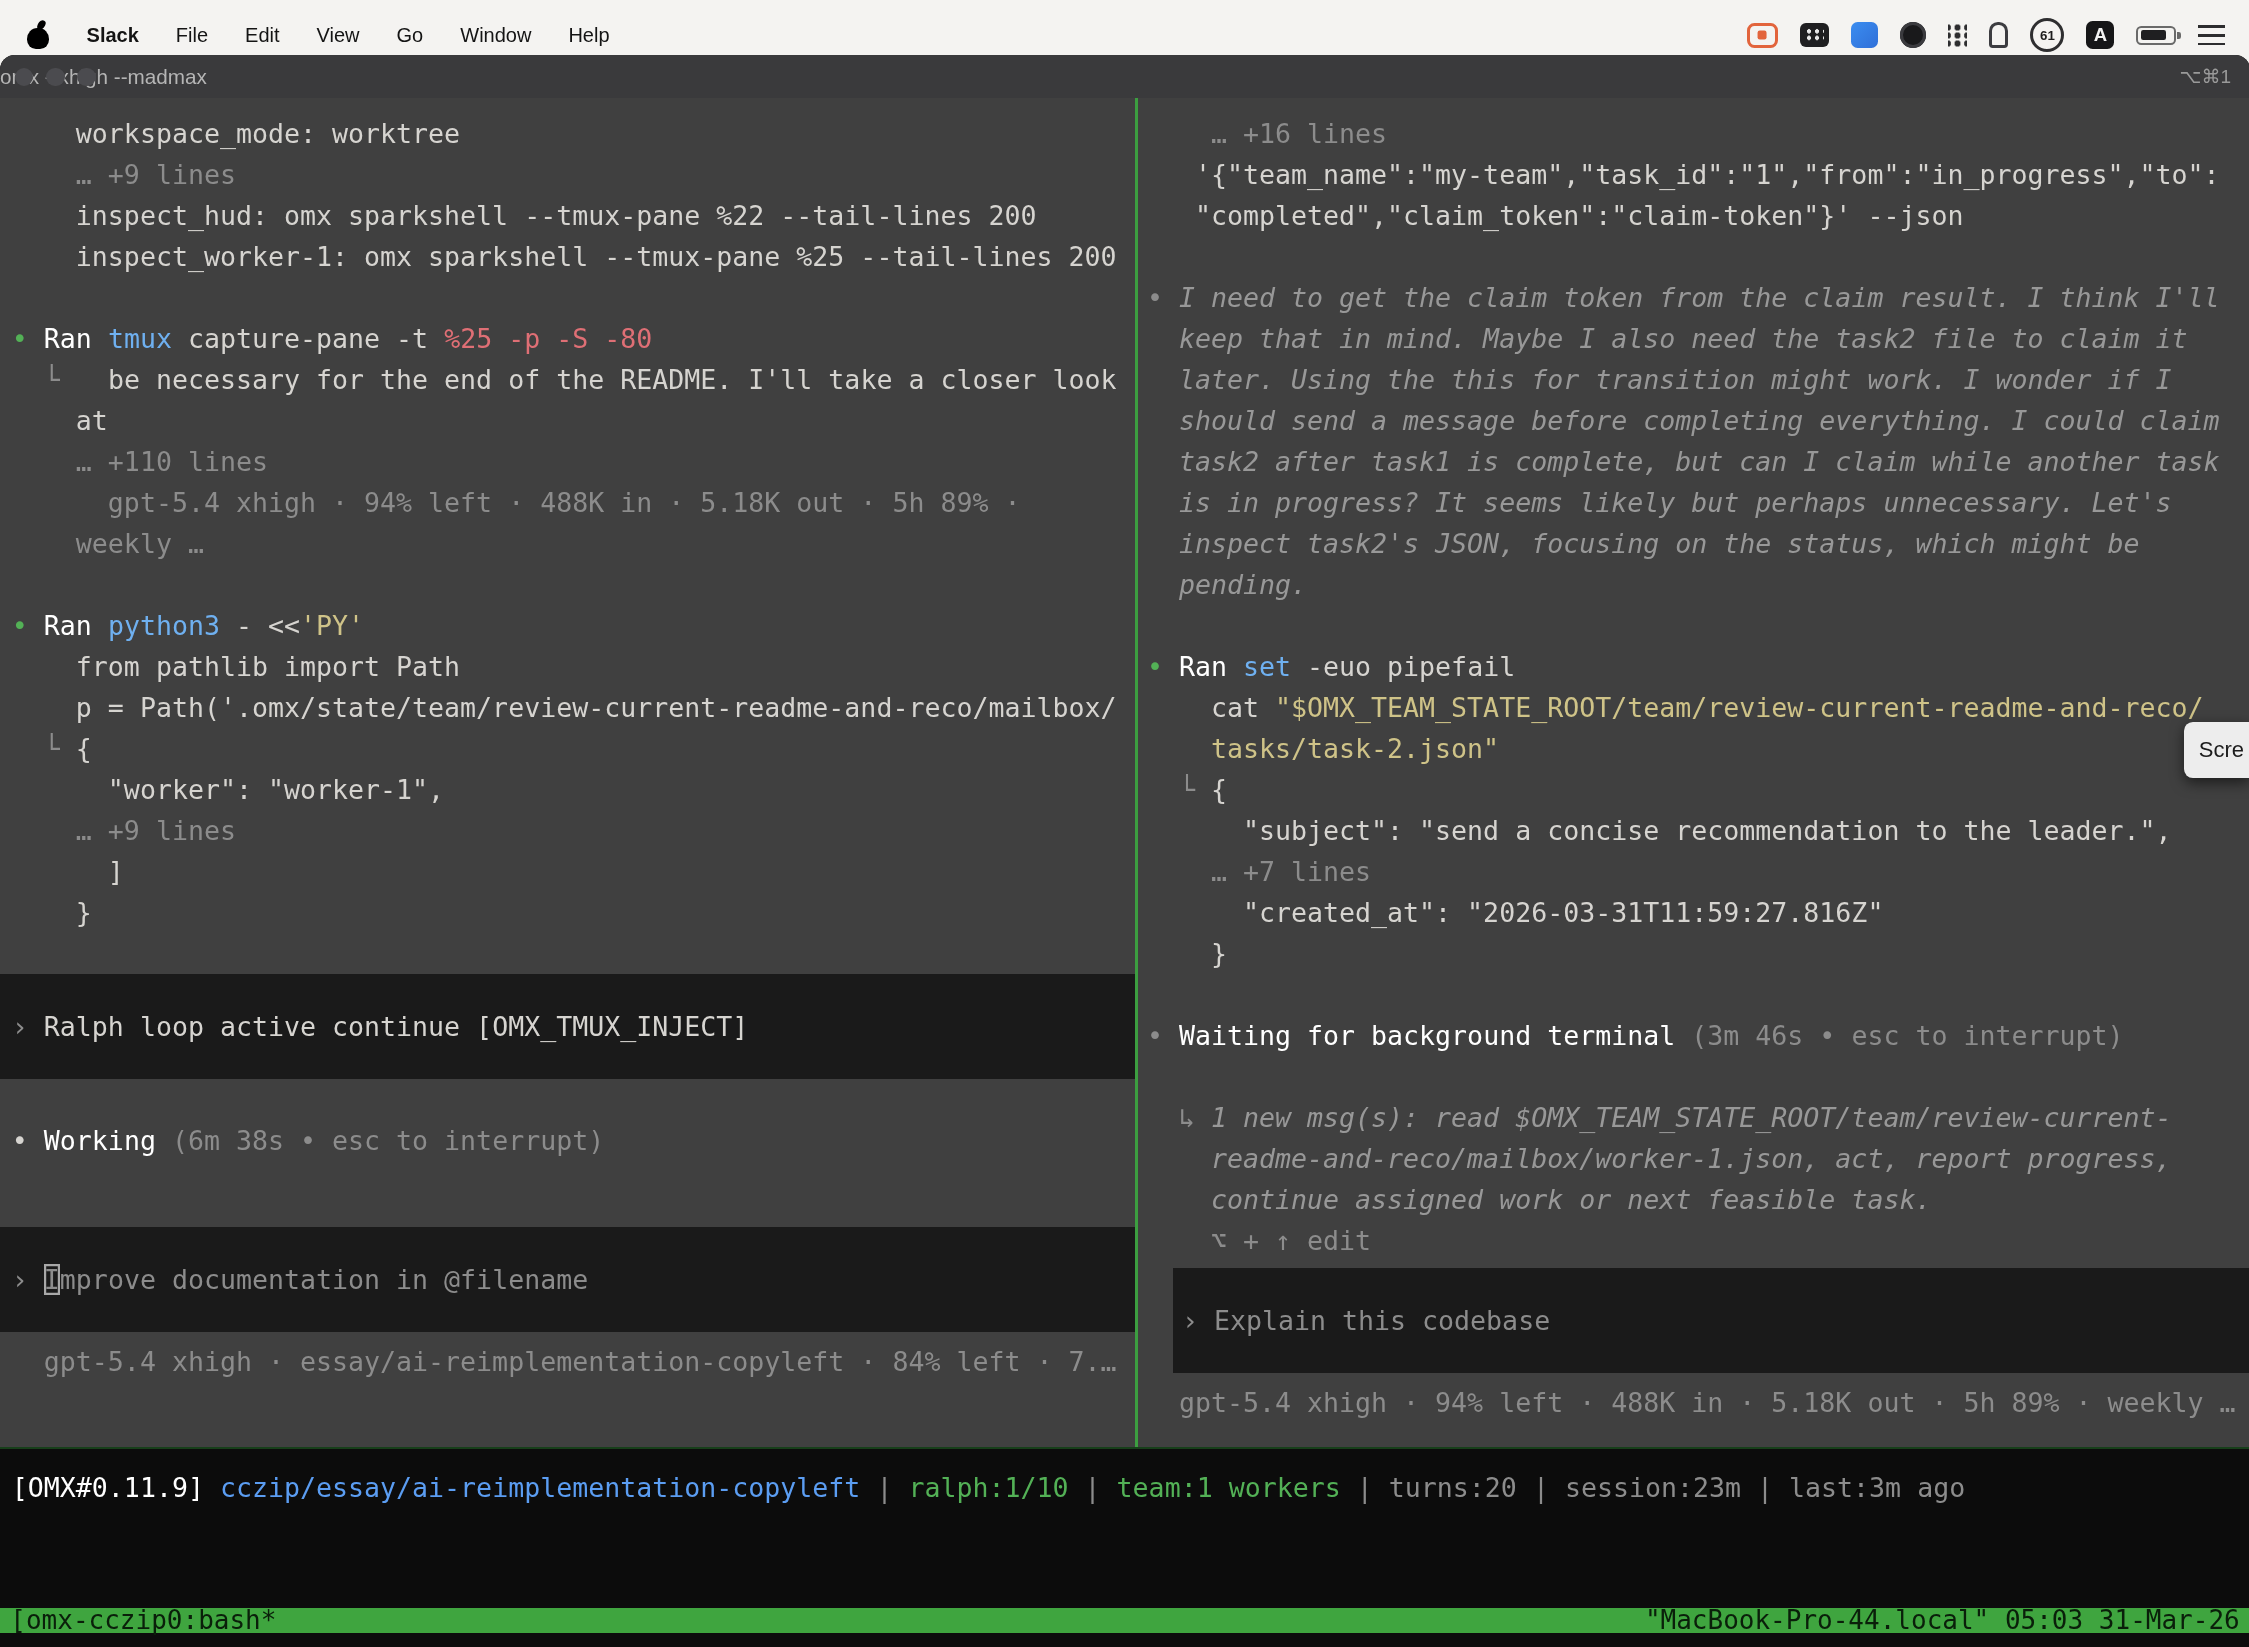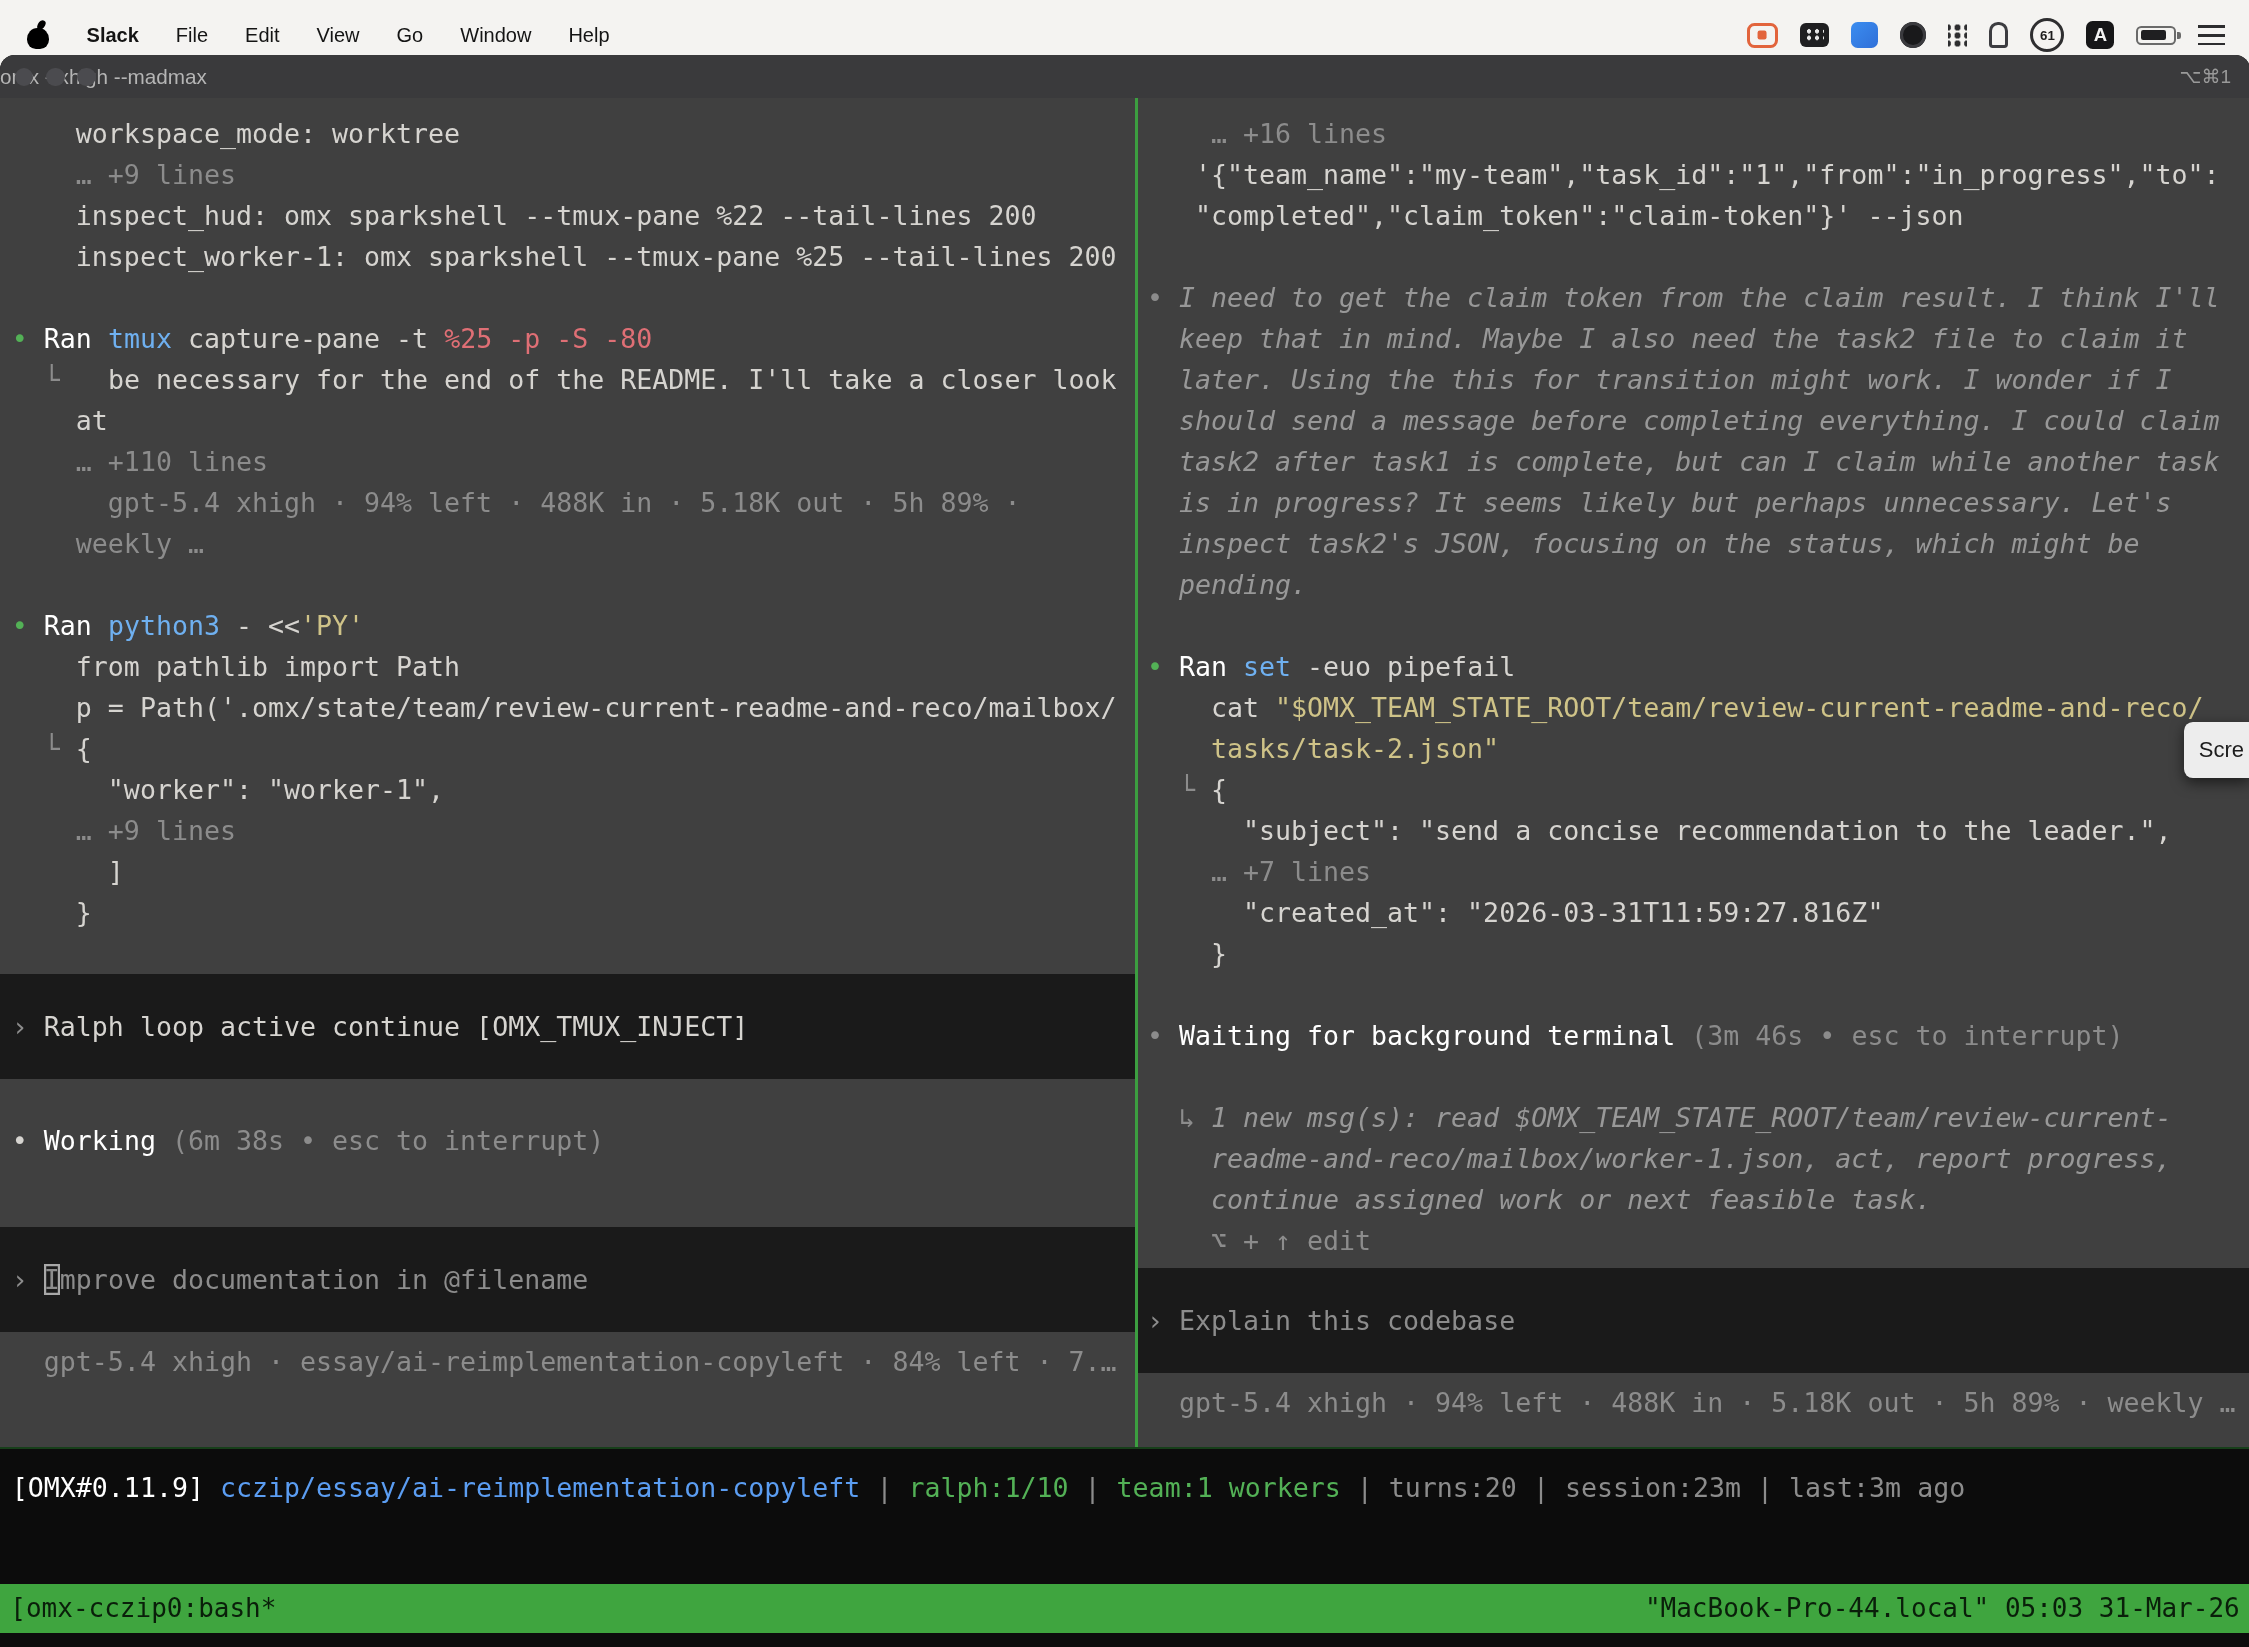--- a/index.html
+++ b/index.html
@@ -71,21 +71,21 @@
   .cy{color:#5b9df2}
   .cur{box-shadow:inset 0 0 0 2.2px #a8a8a8;color:#8c8c8c;}
 
   .h-divider{position:absolute;top:1349px;left:0;width:100%;height:2.2px;background:#173f1a;}
   .omx-status{position:absolute;top:1369px;left:0;width:100%;}
 
   .tooltip{position:absolute;top:624px;right:0;background:#ededed;color:#1c1c1c;
     font-family:"Liberation Sans",sans-serif;font-size:22px;padding:7.4px 5.9px 7.4px 14.8px;
     border-radius:8.9px 0 0 8.9px;box-shadow:0 4.4px 13.3px rgba(0,0,0,.55);}
 
-  .tmuxbar{position:absolute;left:0;right:0;bottom:14.8px;height:49px;background:#3fa53f;color:#0a1f0a;
+  .tmuxbar{position:absolute;left:0;right:0;bottom:14.8px;height:25px;background:#3fa53f;color:#0a1f0a;
     display:flex;justify-content:space-between;align-items:center;padding:0 10.3px;font-size:26px;}
 </style>
 </head>
 <body>
 
 <div class="screen">
 
   <div class="menubar">
     <div class="menu-left">
       <span class="apple-icon"></span>
@@ -182,21 +182,21 @@
               <div class="line"></div>
             </div>
             <div>
               <div class="line"><span class="gy">• </span><span class="b">Waiting for background terminal</span><span class="gy"> (3m 46s • esc to interrupt)</span></div>
               <div class="line"></div>
               <div class="line"><span class="gy">  ↳ </span><span class="it">1 new msg(s): read $OMX_TEAM_STATE_ROOT/team/review-current-</span></div>
               <div class="line"><span class="it">    readme-and-reco/mailbox/worker-1.json, act, report progress,</span></div>
               <div class="line"><span class="it">    continue assigned work or next feasible task.</span></div>
               <div class="line"><span class="gy">    ⌥ + ↑ edit</span></div>
             </div>
-            <div class="band" style="margin-top: 7.4px;">
+            <div class="band" style="margin-top: 7.4px; margin-left: 35px;">
               <div class="line"><span class="gy">› </span><span class="gy">Explain this codebase</span></div>
             </div>
             <div style="margin-top: 8.9px;">
               <div class="line"><span class="gy">  gpt-5.4 xhigh · 94% left · 488K in · 5.18K out · 5h 89% · weekly …</span></div>
             </div>
           </div>
       </div>
       <div class="h-divider"></div>
       <div class="omx-status" id="omx-status">
           <div class="line"><span class="b">[OMX#0.11.9]</span><span class="cy"> cczip/essay/ai-reimplementation-copyleft</span><span class="gy"> | </span><span class="gn">ralph:1/10</span><span class="gy"> | </span><span class="gn">team:1 workers</span><span class="gy"> | turns:20 | session:23m | last:3m ago</span></div>

